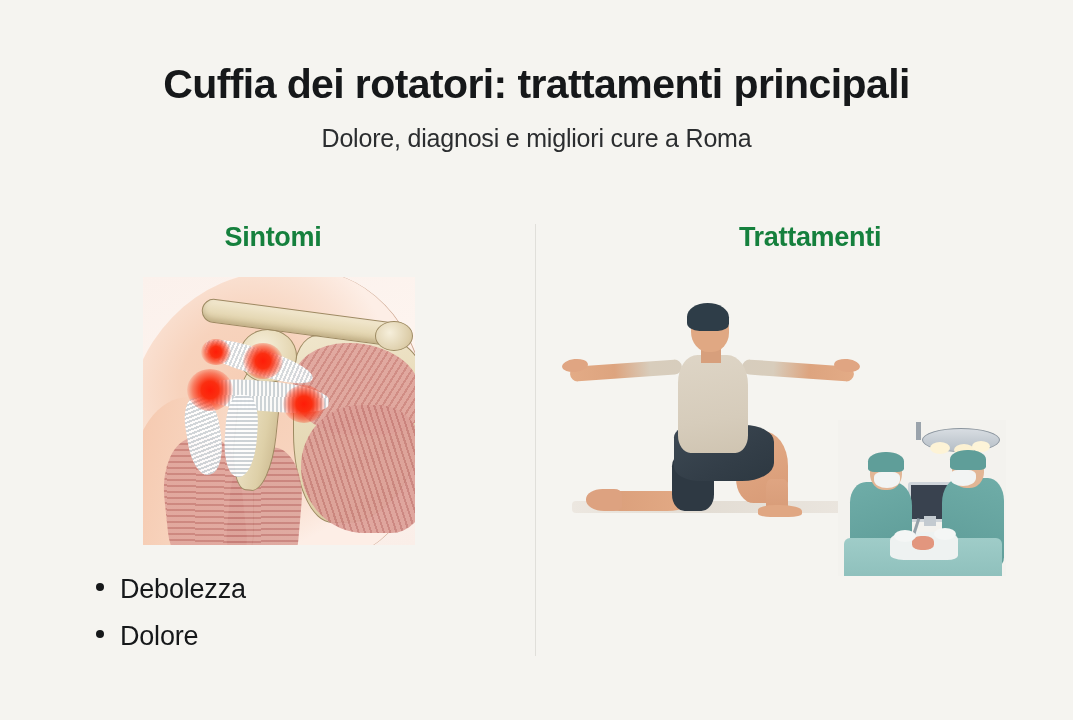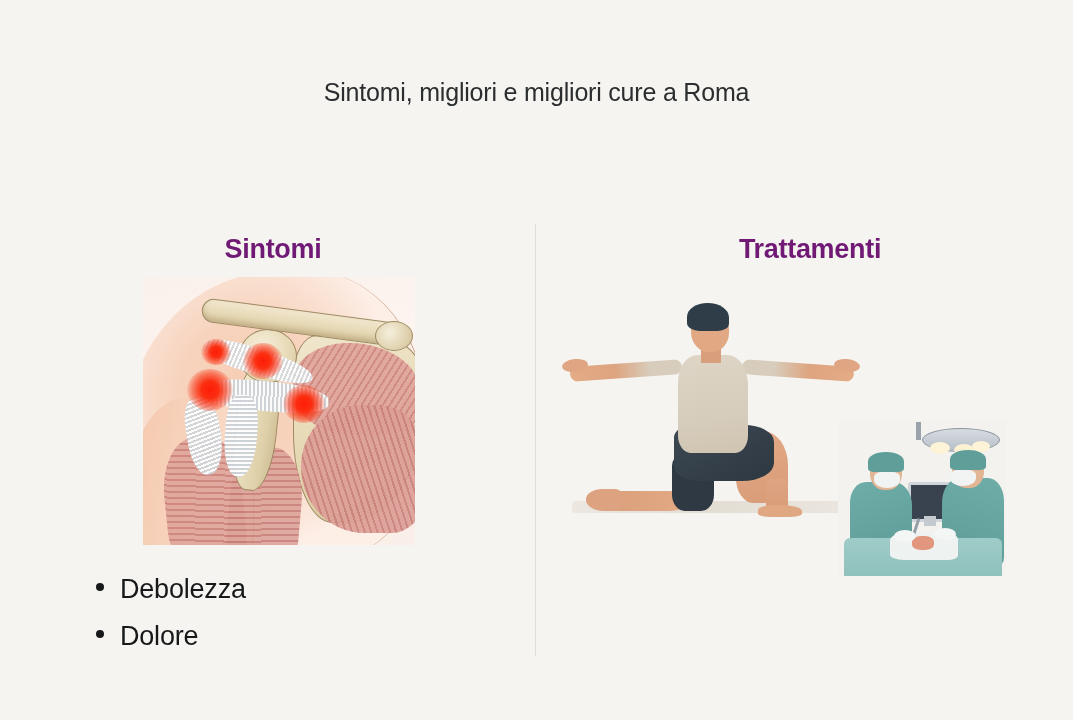--- a/index.html
+++ b/index.html
@@ -58,24 +58,24 @@
   .col {
     position: absolute;
     top: 222px;
   }
   .col-left  { left: 20px;  width: 500px; }
   .col-right { left: 545px; width: 508px; }
 
   .col-heading {
     font-size: 27px;
     font-weight: bold;
-    color: #701a75;
+    color: #15803d;
     text-align: center;
     letter-spacing: -0.3px;
-    margin: 12px;
+    margin: 0;
   }
   .col-left .col-heading  { padding-left: 6px; }
   .col-right .col-heading { padding-left: 22px; }
 
   
   .anatomy {
     position: absolute;
     left: 143px;
     top: 277px;
     width: 272px;
@@ -402,21 +402,22 @@
     position: relative;
     top: -7px;
   }
 </style>
 </head>
 <body>
 
 <div class="poster">
 
   <div class="header">
-    <p class="subtitle">Sintomi, migliori e migliori cure a Roma</p>
+    <h1 class="title">Cuffia dei rotatori: trattamenti principali</h1>
+    <p class="subtitle">Dolore, diagnosi e migliori cure a Roma</p>
   </div>
 
   <div class="divider"></div>
 
   <div class="col col-left">
     <h2 class="col-heading">Sintomi</h2>
   </div>
 
   <div class="anatomy">
     <div class="an an-skin"></div>

